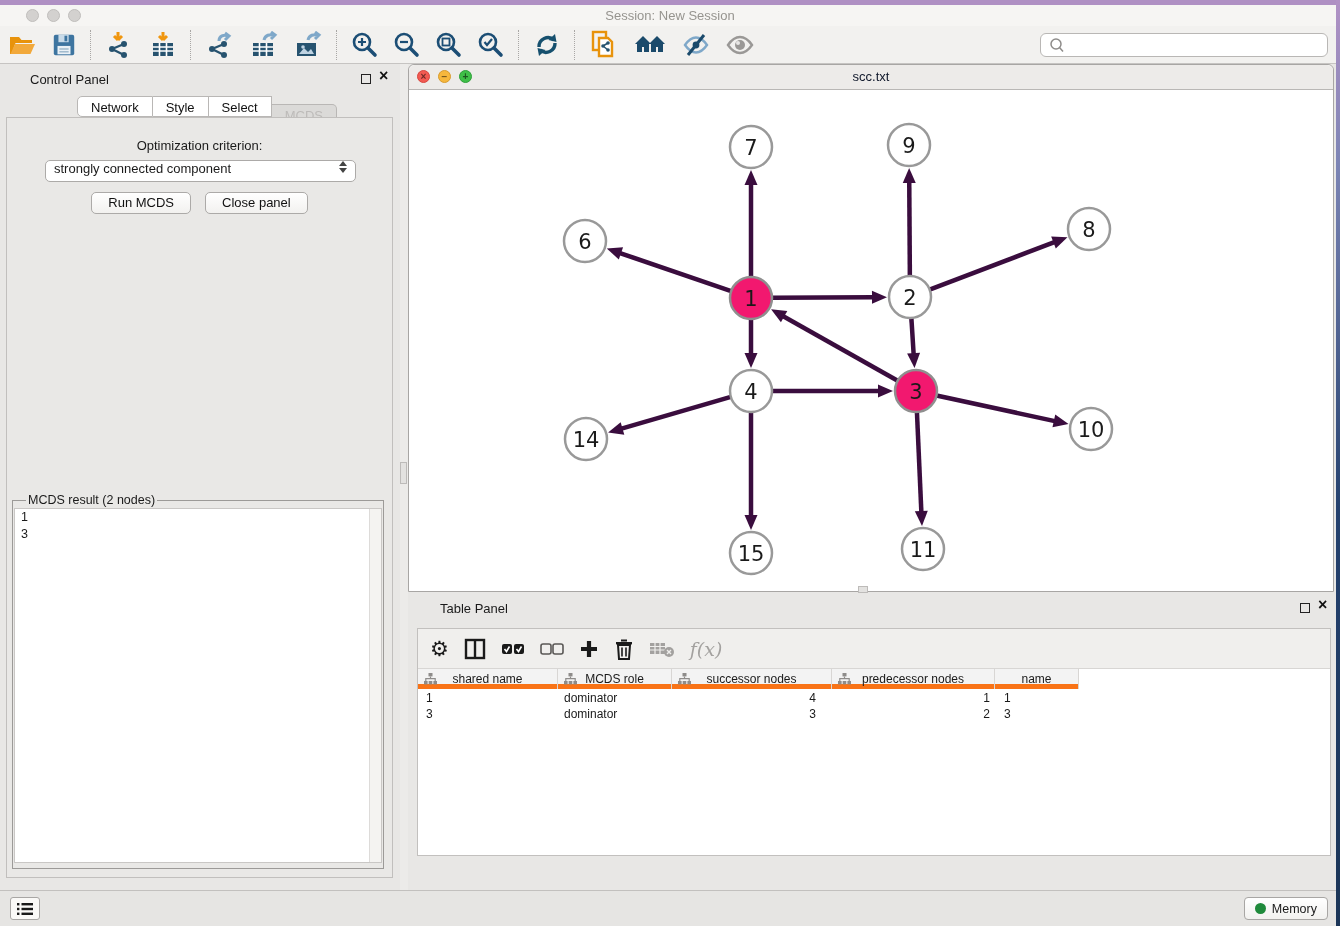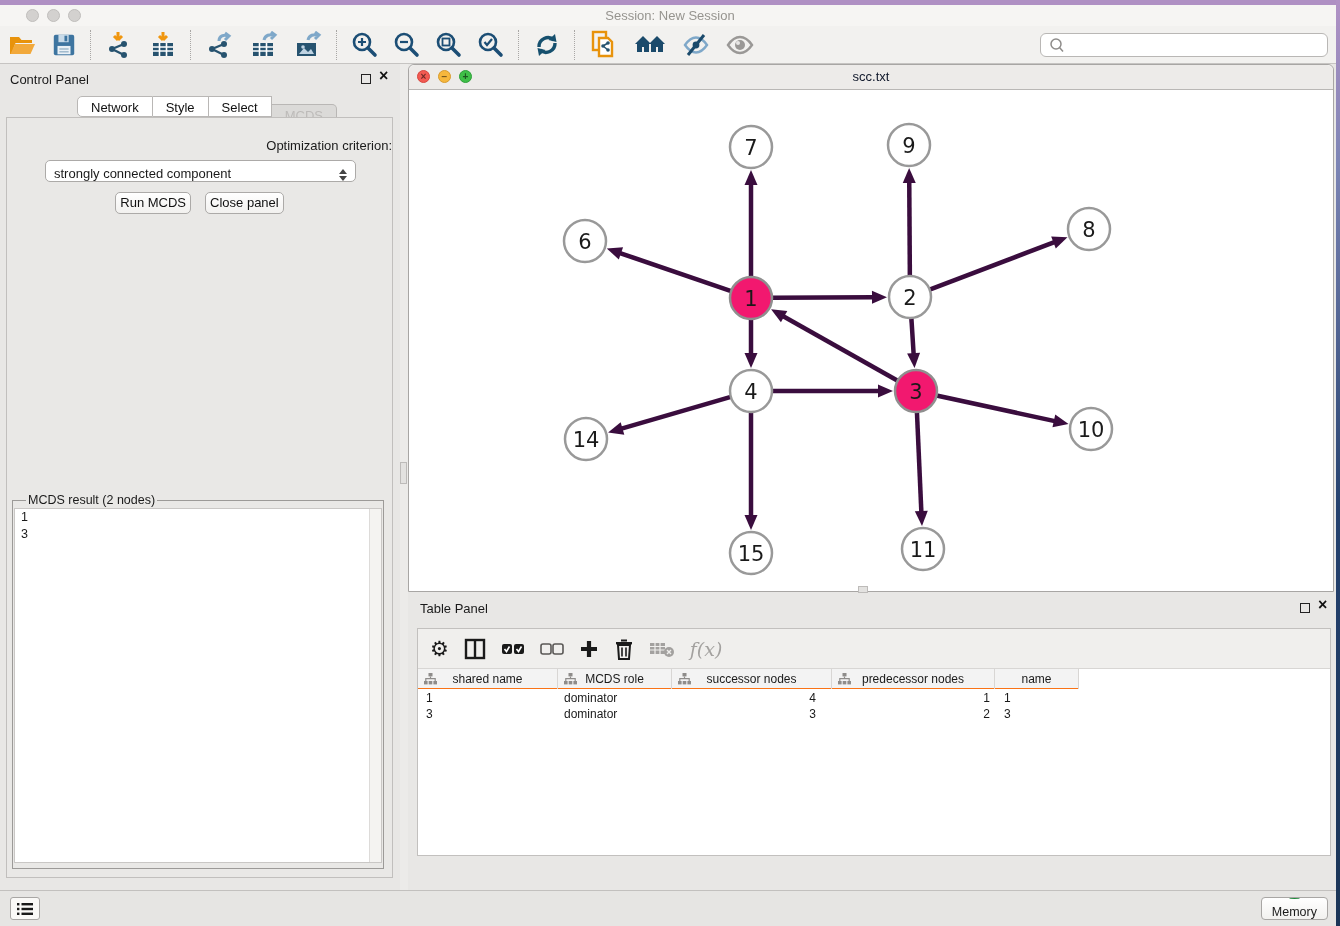--- a/index.html
+++ b/index.html
@@ -17,39 +17,39 @@
   
   #main-toolbar{left:0;top:26px;width:1340px;height:38px;background:#F2F1EF;
       border-bottom:1px solid #C6C4C2;display:flex;align-items:center;box-sizing:border-box;}
   .tbtn{height:32px;display:flex;align-items:center;justify-content:center;padding:0 7px;}
   .tsep{width:1px;height:30px;margin:0 6px;border-left:1px dotted #A9A7A5;}
   #search-wrap{position:absolute;right:12px;top:7px;width:288px;height:24px;background:#FFF;
       border:1px solid #B9B7B5;border-radius:6px;display:flex;align-items:center;box-sizing:border-box;}
   #search-wrap input{border:none;outline:none;flex:1;font-size:12px;font-family:"Liberation Sans",sans-serif;background:transparent;}
   
   #control-panel{left:0;top:64px;width:400px;height:826px;}
-  .panel-title{font-size:13px;color:#1A1A1A;}
+  .panel-title{font-size:13px;color:#1A1A1A;margin-left:20px;}
   .float-ic{width:10px;height:10px;border:1.5px solid #222;display:inline-block;box-sizing:border-box;}
   .close-ic{font-size:16px;font-weight:bold;color:#111;line-height:10px;}
   .tabrow{display:flex;}
   .tab{height:21px;line-height:21px;padding:0 13px;background:#FFF;border:1px solid #B9B7B5;
        border-left:none;font-size:13px;color:#111;box-sizing:border-box;}
   .tab.first{border-left:1px solid #B9B7B5;border-radius:5px 0 0 5px;}
   .tab.last{border-radius:0 5px 5px 0;margin-top:8px;}
   .tab.active{background:#DBDAD8;color:#BDBBB9;}
   #cp-content{left:6px;top:53px;width:387px;height:761px;background:#E9E8E6;
       border:1px solid #C1BFBD;box-sizing:border-box;}
-  #opt-label{width:100%;text-align:right;top:20px;font-size:13px;}
+  #opt-label{width:100%;text-align:center;top:20px;font-size:13px;}
   #criterion-select{left:38px;top:42px;width:311px;height:22px;background:#FFF;border:1px solid #ACAAA8;
-      border-radius:5px;font-size:13px;display:flex;align-items:flex-end;padding:0 8px;box-sizing:border-box;}
+      border-radius:5px;font-size:13px;display:flex;align-items:flex-start;padding:0 8px;box-sizing:border-box;}
   .stepper{margin-left:auto;display:flex;flex-direction:column;gap:2px;align-items:center;}
   .tri-up{width:0;height:0;border-left:4px solid transparent;border-right:4px solid transparent;border-bottom:5px solid #444;}
   .tri-down{width:0;height:0;border-left:4px solid transparent;border-right:4px solid transparent;border-top:5px solid #444;}
   .btnrow{left:0;top:74px;width:100%;display:flex;justify-content:center;gap:14px;}
-  .pbtn{height:22px;padding:0 4px;font-size:13px;line-height:20px;color:#111;background:linear-gradient(#FFFFFF,#F2F1EF);
+  .pbtn{height:22px;padding:0 16px;font-size:13px;line-height:20px;color:#111;background:linear-gradient(#FFFFFF,#F2F1EF);
       border:1px solid #ACAAA8;border-radius:5px;box-sizing:border-box;}
   #result-fieldset{left:5px;top:375px;width:372px;height:376px;border:1px solid #9C9A98;
       margin:0;padding:1px;background:transparent;box-sizing:border-box;}
   #result-fieldset legend{font-size:12.5px;padding:0 2px;margin-left:12px;}
   #result-inner{position:relative;width:100%;height:355px;background:#FFF;border:1px solid #C9C7C5;box-sizing:border-box;overflow:hidden;}
   .result-line{font-size:12.5px;line-height:17px;padding-left:6px;}
   #result-scroll{position:absolute;right:0;top:0;width:11px;height:100%;background:#F4F3F1;border-left:1px solid #DDDBD9;}
   
   #v-splitter{left:400px;top:64px;width:8px;height:826px;background:#ECEBE9;}
   .grip{position:absolute;background:#E3E2E0;border:1px solid #BDBBB9;box-sizing:border-box;}
@@ -63,38 +63,38 @@
       text-align:center;font-size:10px;line-height:12px;font-weight:bold;color:rgba(0,0,0,0.55);}
   #graph-svg{position:absolute;left:0;top:25px;}
   
   #table-panel{left:408px;top:595px;width:928px;height:295px;}
   #tp-box{left:9px;top:33px;width:914px;height:228px;background:#FFF;border:1px solid #C2C0BE;box-sizing:border-box;}
   #tp-toolbar{left:0;top:0;width:100%;height:40px;background:#F0EFED;border-bottom:1px solid #D8D6D4;
       display:flex;align-items:center;gap:15px;padding-left:12px;box-sizing:border-box;}
   .tp-ic{display:flex;align-items:center;justify-content:center;}
   .gear-glyph{font-size:21px;color:#1A1A1A;}
   .fx{font-family:"DejaVu Serif",serif;font-style:italic;font-size:19px;color:#A3A19F;}
-  #tp-header{left:0;top:40px;height:20px;display:flex;background:#F3F3F3;border-bottom:1px solid #f97316;box-sizing:border-box;}
+  #tp-header{left:0;top:40px;height:20px;display:flex;background:#F3F3F3;border-bottom:5px solid #f97316;box-sizing:border-box;}
   .hcell{position:relative;height:20px;border-right:1px solid #D8D6D4;box-sizing:border-box;
       display:flex;align-items:center;justify-content:center;font-size:12px;color:#1A1A1A;}
   .hcell .fork{position:absolute;left:6px;top:4px;}
   .trow{display:flex;height:16px;font-size:12px;}
   .tcell{box-sizing:border-box;}
   .c0{width:140px;padding-left:8px;}
   .c1{width:114px;padding-left:6px;}
   .c2{width:160px;text-align:right;padding-right:16px;}
   .c3{width:163px;text-align:right;padding-right:5px;}
   .c4{width:84px;padding-left:9px;}
   #tp-tabs{left:0;top:266px;width:100%;display:flex;justify-content:center;}
   
   #status-bar{left:0;top:890px;width:1340px;height:36px;background:#E6E5E3;border-top:1px solid #C2C0BE;box-sizing:border-box;}
   #list-btn{left:10px;top:6px;width:30px;height:23px;background:#FAF9F7;border:1px solid #A8A6A4;border-radius:3px;
       display:flex;align-items:center;justify-content:center;box-sizing:border-box;}
   #memory-btn{right:12px;top:6px;height:23px;background:linear-gradient(#FFFFFF,#F2F1EF);border:1px solid #A8A6A4;
-      border-radius:4px;display:flex;align-items:center;gap:6px;padding:0 10px;font-size:12.5px;box-sizing:border-box;flex-direction:column;}
+      border-radius:4px;display:flex;align-items:center;gap:6px;padding:0 10px;font-size:12.5px;box-sizing:border-box;}
   .green-dot{width:11px;height:11px;border-radius:50%;background:#1F8A3B;}
 </style>
 </head>
 <body>
 
 <div id="top-strip" class="abs"></div>
 <div id="titlebar" class="abs">
   <span class="light" style="left:26px"></span>
   <span class="light" style="left:47px"></span>
   <span class="light" style="left:68px"></span>

